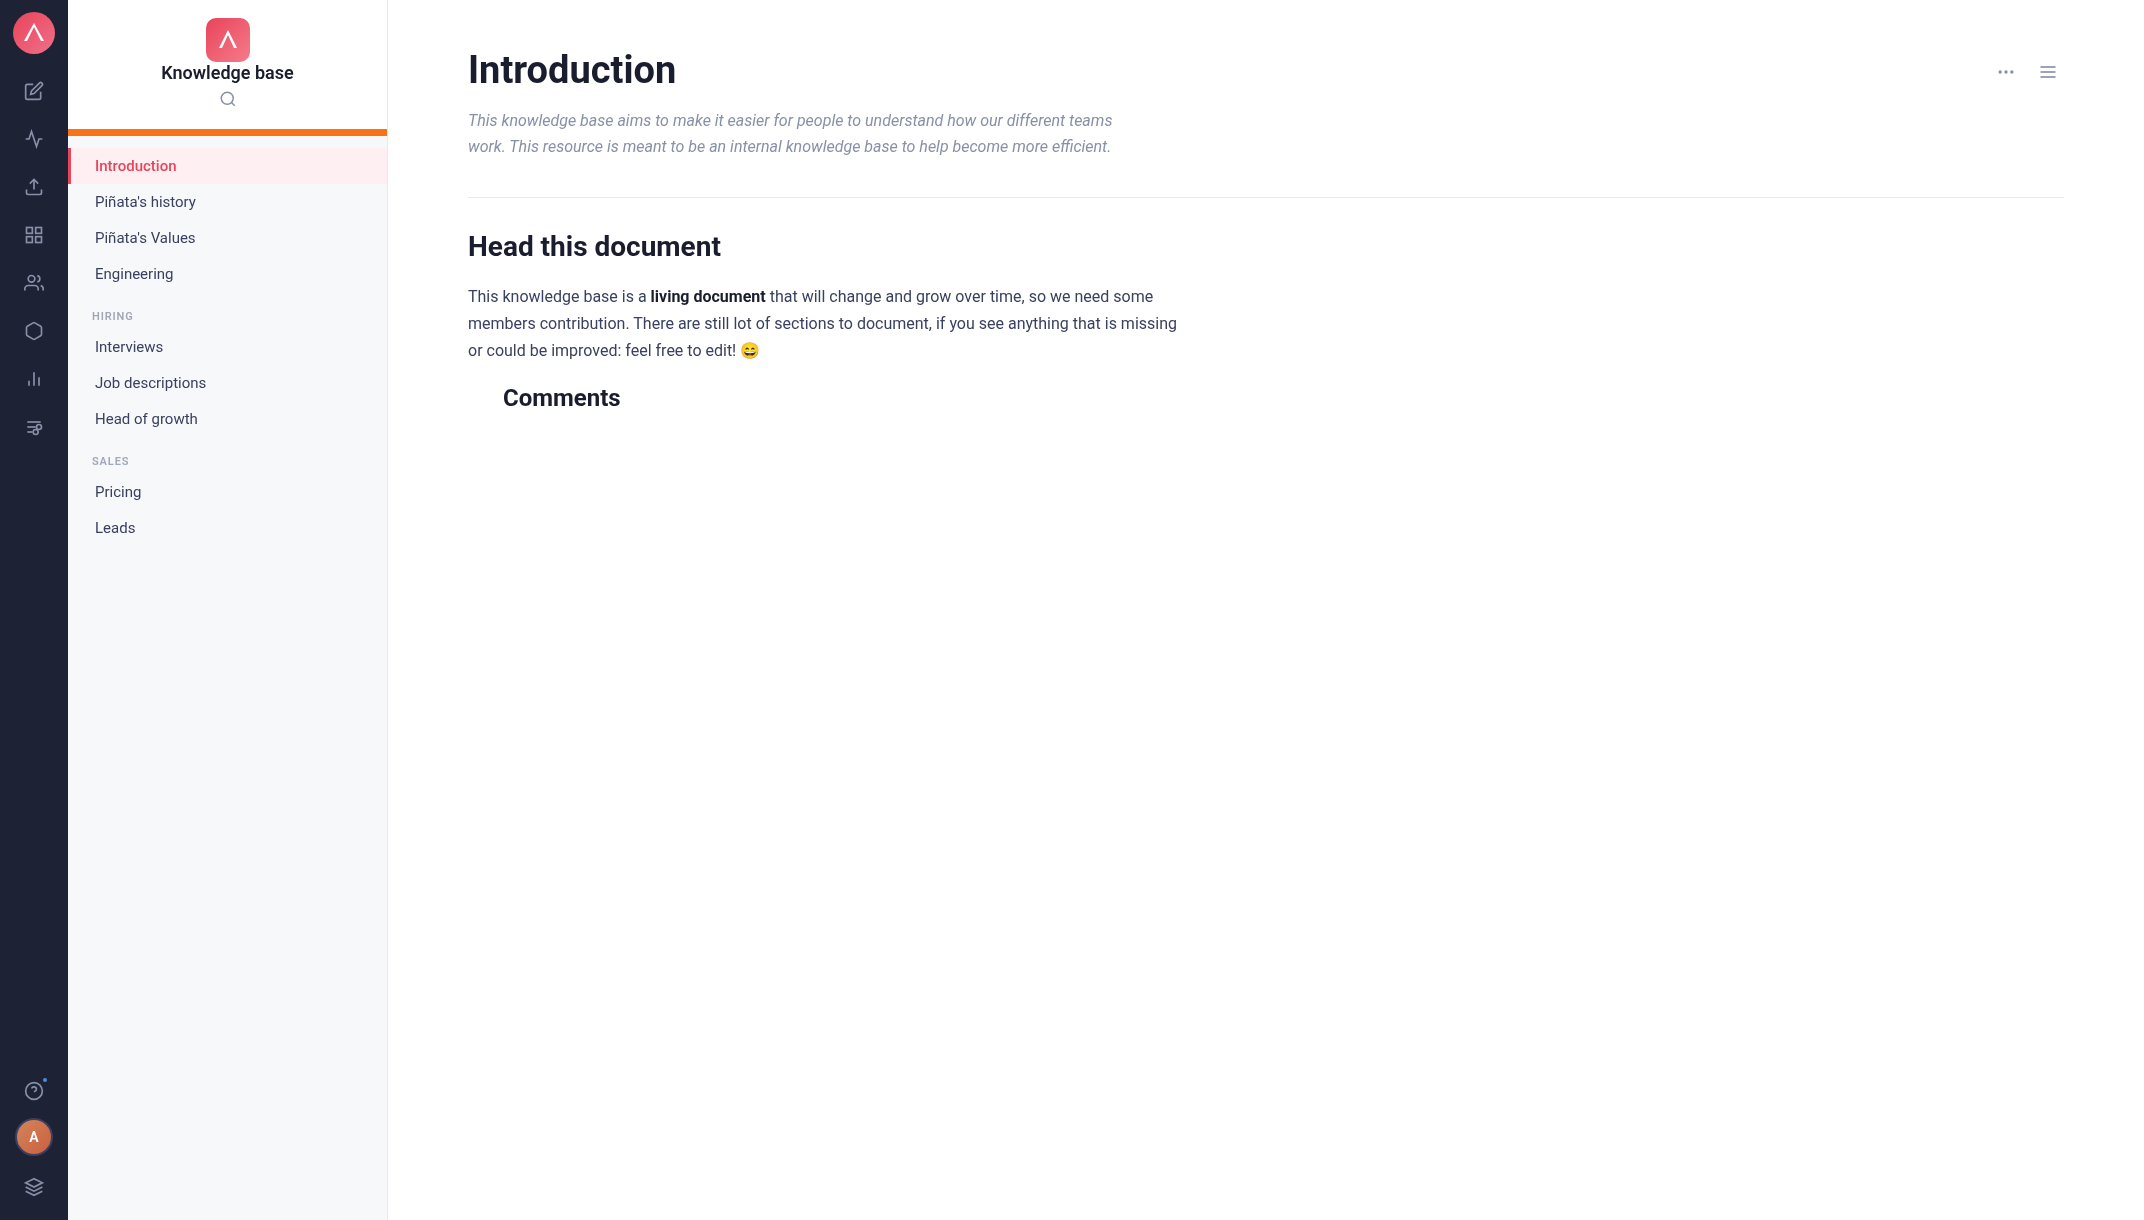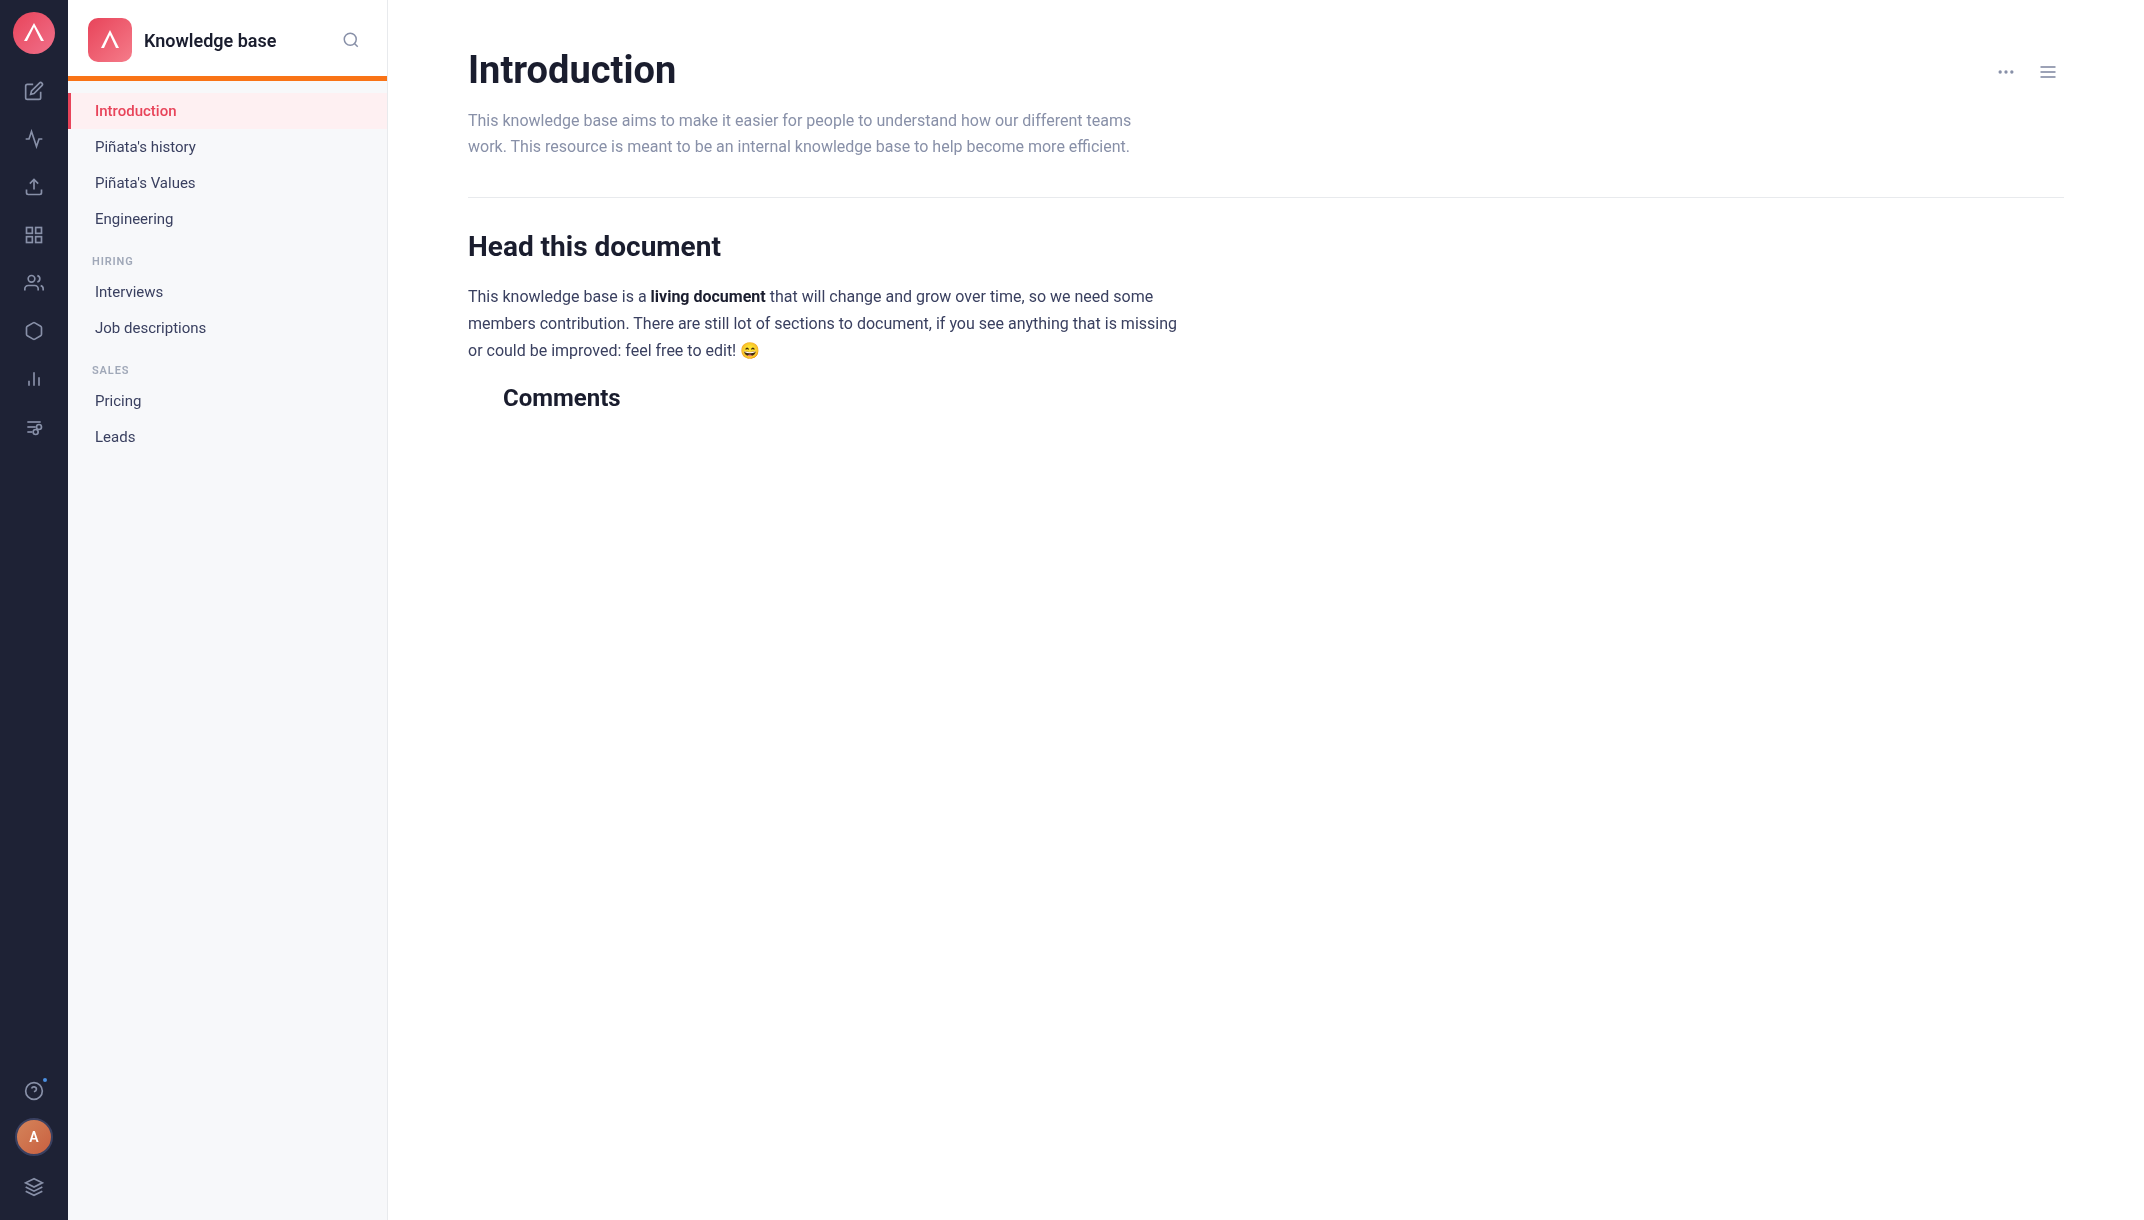--- a/index.html
+++ b/index.html
@@ -72,25 +72,26 @@
       width: 320px;
       background: #f7f8fa;
       border-right: 1px solid #e8eaed;
       display: flex;
       flex-direction: column;
       flex-shrink: 0;
       overflow: hidden;
     }
     .sidebar-header {
       padding: 18px 20px 14px 20px;
-      border-bottom: 5px solid #f97316;
-      display: flex;
-      align-items: center;
-      gap: 12px;
+      border-bottom: 7px solid #f97316;
+      display: flex;
+      align-items: center;
+      gap: 0;
       background: #fff;
+      flex-direction: column;
     }
     .sidebar-logo {
       width: 44px;
       height: 44px;
       background: linear-gradient(135deg, #e8445a, #f57c8a);
       border-radius: 10px;
       display: flex;
       align-items: center;
       justify-content: center;
       flex-shrink: 0;
@@ -174,20 +175,21 @@
       cursor: pointer;
       color: #8890a8;
     }
 
     .intro-text {
       font-size: 16px;
       color: #8890a8;
       line-height: 1.65;
       margin-bottom: 36px;
       max-width: 680px;
+      font-style: italic;
     }
 
     .divider {
       border: none;
       border-top: 1px solid #e8eaed;
       margin: 28px 0 32px 0;
     }
 
     .section-title {
       font-size: 28px;
@@ -333,20 +335,21 @@
 
     <div class="nav-item active">Introduction</div>
     <div class="nav-item">Piñata's history</div>
     <div class="nav-item">Piñata's Values</div>
 
     <div class="nav-item">Engineering</div>
 
     <div class="nav-section-label">HIRING</div>
     <div class="nav-item">Interviews</div>
     <div class="nav-item">Job descriptions</div>
+    <div class="nav-item">Head of growth</div>
 
     <div class="nav-section-label">SALES</div>
     <div class="nav-item">Pricing</div>
     <div class="nav-item">Leads</div>
   </nav>
 </div>
 
 <main class="main">
   <div class="main-header-row">
     <h1 class="page-title">Introduction</h1>

